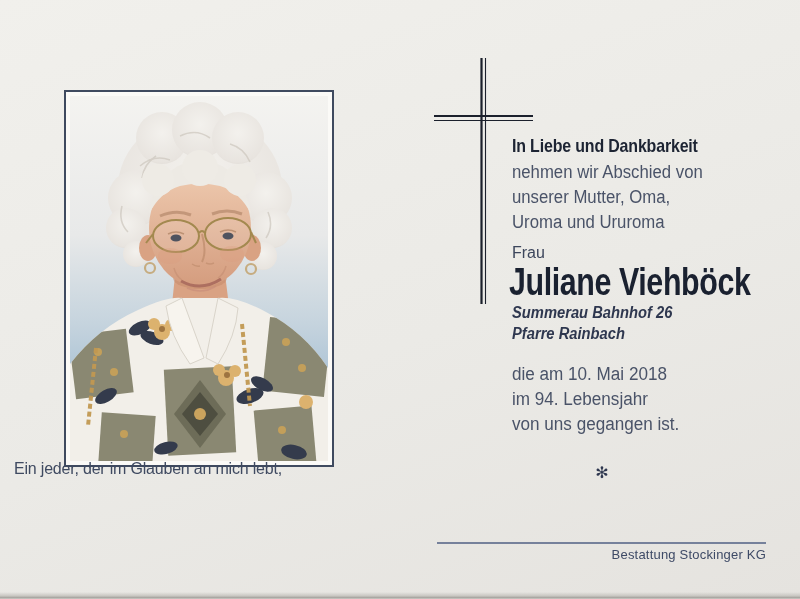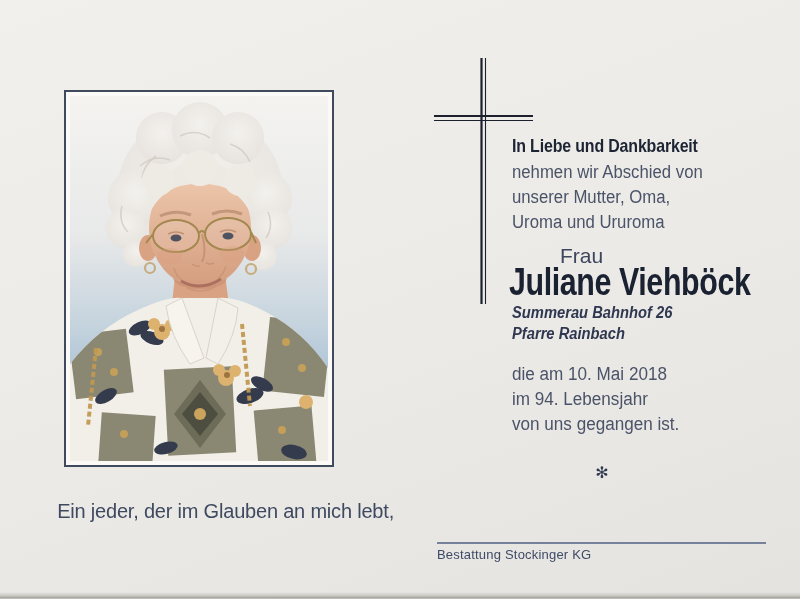--- a/index.html
+++ b/index.html
@@ -14,46 +14,46 @@
     position:absolute;left:0;bottom:0;width:800px;height:7px;
     background:linear-gradient(to bottom, rgba(0,0,0,0) 0%, #c9c7c2 55%, #a6a39e 82%, #d2d0cb 100%);
   }
   
   .photo-frame{
     position:absolute;left:64px;top:90px;width:270px;height:377px;
     box-sizing:border-box;border:2px solid #3f4a5f;background:#fbfaf7;padding:4px;
   }
   .photo-inner{width:258px;height:365px;box-shadow:inset 0 0 0 1px rgba(90,100,120,.35);}
   .photo-caption{
-    position:absolute;left:14px;top:500px;width:380px;text-align:right;
-    font-size:20px;line-height:23px;letter-spacing:-0.2px;color:#3f4a61;
+    position:absolute;left:14px;top:457px;width:380px;text-align:left;
+    font-size:16px;line-height:23px;letter-spacing:-0.2px;color:#3f4a61;
   }
   
   .cross{position:absolute;left:430px;top:56px;}
   
   .rtext{position:absolute;white-space:nowrap;color:#4a5368;}
   .header{
     left:512px;top:135px;font-size:19px;font-weight:700;color:#1d2433;
     transform:scaleX(.84);transform-origin:left top;letter-spacing:-0.2px;
   }
   .farewell{left:512px;top:160px;font-size:18px;line-height:25px;transform:scaleX(.93);transform-origin:left top;}
-  .salutation{left:512px;top:244px;font-size:21px;color:#3c465c;margin-left:48px;}
+  .salutation{left:512px;top:244px;font-size:16px;color:#3c465c;}
   .deceased-name{
     left:509px;top:261px;font-size:38px;font-weight:700;color:#1a2130;
     transform:scaleX(.8);transform-origin:left top;letter-spacing:-0.5px;
   }
   .address{left:512px;top:302px;font-size:16px;line-height:21px;font-weight:700;font-style:italic;color:#2e374f;transform:scaleX(.92);transform-origin:left top;}
   .passing{left:512px;top:362px;font-size:18px;line-height:25px;transform:scaleX(.95);transform-origin:left top;}
   .asterisk{
     left:560px;top:463px;width:84px;text-align:center;white-space:nowrap;
     font-family:"DejaVu Sans",sans-serif;font-size:16px;color:#2e374f;
   }
   
   .footer-line{position:absolute;left:437px;top:542px;width:329px;height:0;border-top:2px solid #76819b;}
-  .footer-text{position:absolute;left:437px;top:547px;width:329px;text-align:left;font-size:13px;letter-spacing:.2px;color:#3e4a66;white-space:nowrap;}
+  .footer-text{position:absolute;left:437px;top:547px;width:329px;text-align:right;font-size:13px;letter-spacing:.2px;color:#3e4a66;white-space:nowrap;}
 </style>
 </head>
 <body>
 
 <div class="card">
 
   <div class="photo-frame">
     <div class="photo-inner">
       <svg viewBox="0 0 258 365" width="258" height="365">
         <defs>

